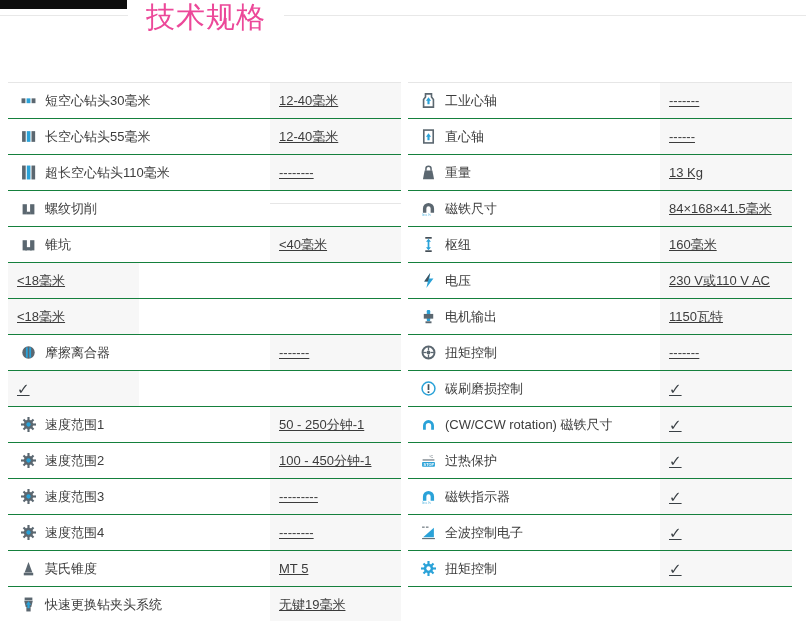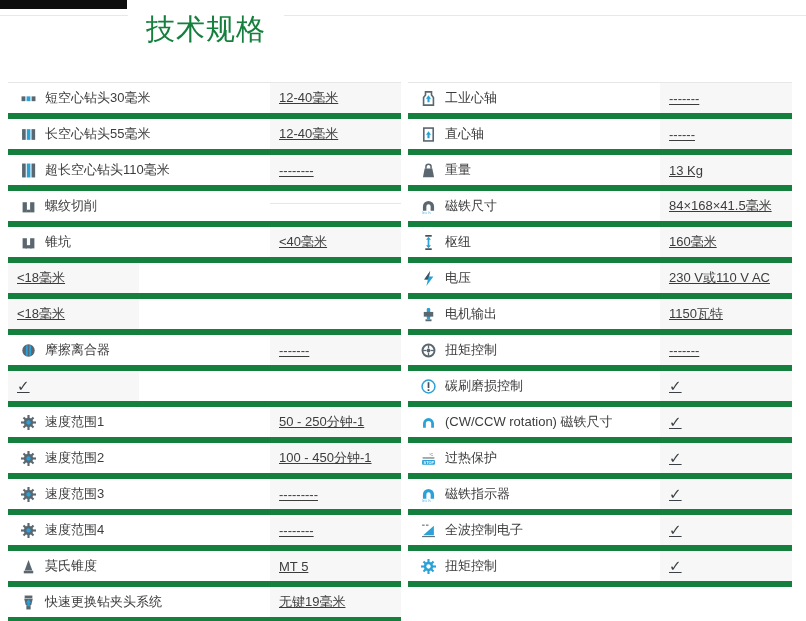--- a/index.html
+++ b/index.html
@@ -4,31 +4,31 @@
 <style>
   * { margin:0; padding:0; box-sizing:border-box; }
   html,body { background:#fff; }
   body {
     width:806px; height:621px; position:relative; overflow:hidden;
     font-family:"Liberation Sans","DejaVu Sans",sans-serif; color:#3c3c3c;
   }
   .header-rule { position:absolute; top:15px; left:0; width:806px; height:1px; background:#e8e8e8; }
   .top-bar { position:absolute; top:0; left:0; width:127px; height:9px; background:#0e0e0e; }
   .page-title {
-    position:absolute; top:1px; left:128px; background:#fff; padding:12px 18px;
-    font-size:29px; line-height:33px; font-weight:400; color:#15803d; letter-spacing:1px;
+    position:absolute; top:1px; left:128px; background:#fff; padding:0 18px;
+    font-size:29px; line-height:33px; font-weight:400; color:#ec4899; letter-spacing:1px;
     white-space:nowrap;
   }
   .tables-wrap { position:absolute; top:82px; left:8px; display:flex; gap:7px; }
   .spec-table { border-top:1px solid #e6e6e6; }
   .spec-table.left { width:393px; }
   .spec-table.right { width:384px; }
   .spec-row {
     height:36px; display:flex; align-items:stretch;
-    border-bottom:6px solid #15803d;
+    border-bottom:1px solid #15803d;
   }
   .lab { flex:1 1 auto; display:flex; align-items:center; padding-left:12px; min-width:0; }
   .icon { width:16px; height:15px; flex:0 0 16px; margin-right:9px; display:inline-flex; align-items:center; justify-content:center; }
   .icon svg { display:block; }
   .lab-text { font-size:13px; color:#3c3c3c; white-space:nowrap; }
   .val {
     flex:0 0 131px; background:#f7f7f7; display:flex; align-items:center;
     padding-left:9px; font-size:13px; color:#3c3c3c; position:relative; white-space:nowrap;text-decoration:underline;
   }
   .spec-table.right .val { flex:0 0 132px; }

